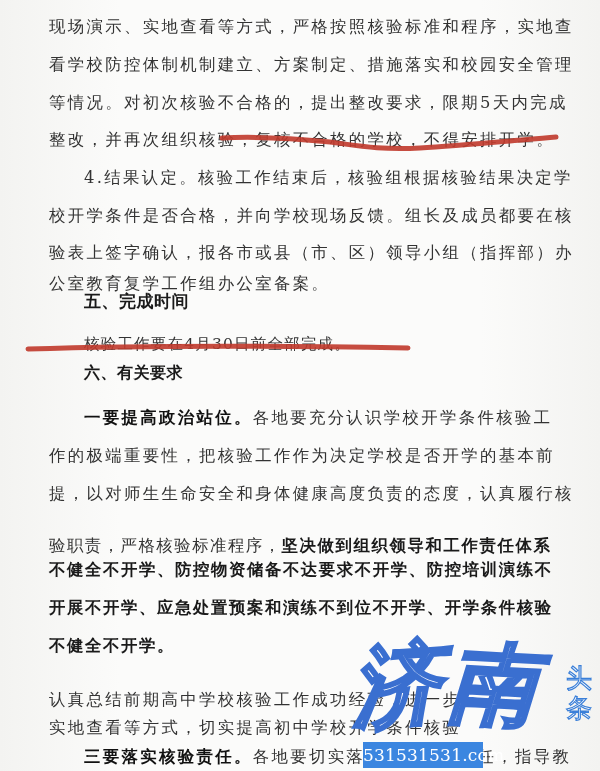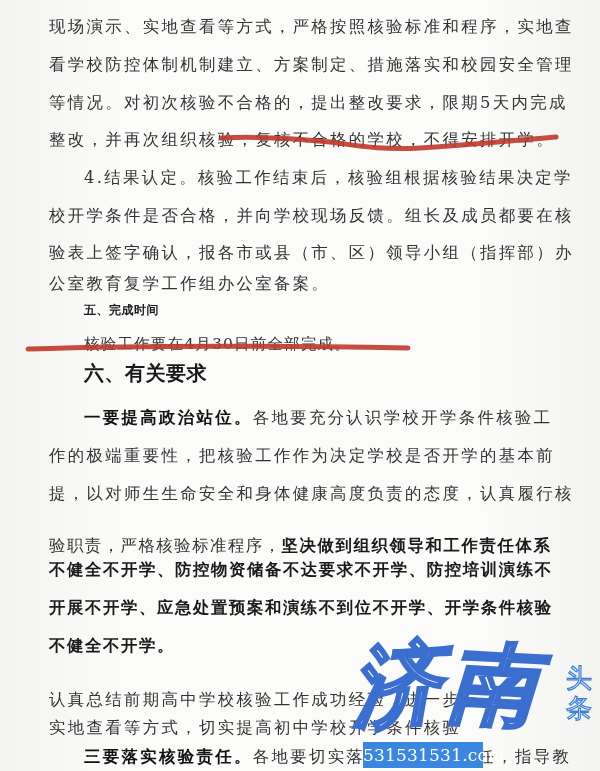--- a/index.html
+++ b/index.html
@@ -50,24 +50,24 @@
   <div class="line" style="top:16px">现场演示、实地查看等方式，严格按照核验标准和程序，实地查</div>
   <div class="line" style="top:54px">看学校防控体制机制建立、方案制定、措施落实和校园安全管理</div>
   <div class="line" style="top:92px">等情况。对初次核验不合格的，提出整改要求，限期5天内完成</div>
   <div class="line" style="top:129px">整改，并再次组织核验，复核不合格的学校，不得安排开学。</div>
 
   <div class="line indent" style="top:167px; width:455px">4.结果认定。核验工作结束后，核验组根据核验结果决定学</div>
   <div class="line" style="top:205px">校开学条件是否合格，并向学校现场反馈。组长及成员都要在核</div>
   <div class="line" style="top:242px">验表上签字确认，报各市或县（市、区）领导小组（指挥部）办</div>
   <div class="line" style="top:273px">公室教育复学工作组办公室备案。</div>
 
-  <div class="line indent heading" style="top:299px; font-size:12px">五、完成时间</div>
+  <div class="line indent heading" style="top:290px; font-size:17px">五、完成时间</div>
   <div class="line indent" style="top:333px; font-size:15.5px; letter-spacing:1.2px">核验工作要在4月30日前全部完成。</div>
 
-  <div class="line indent heading" style="top:362px; font-size:20px">六、有关要求</div>
+  <div class="line indent heading" style="top:362px; font-size:16px">六、有关要求</div>
 
   <div class="line indent" style="top:407px">
     <span class="bold">一要提高政治站位。</span><span>各地要充分认识学校开学条件核验工</span>
   </div>
   <div class="line" style="top:445px">作的极端重要性，把核验工作作为决定学校是否开学的基本前</div>
   <div class="line" style="top:483px">提，以对师生生命安全和身体健康高度负责的态度，认真履行核</div>
   <div class="line" style="top:535px; letter-spacing:1.5px">
     <span>验职责，严格核验标准程序，</span><span class="heiti">坚决做到组织领导和工作责任体系</span>
   </div>
   <div class="line heiti" style="top:559px">不健全不开学、防控物资储备不达要求不开学、防控培训演练不</div>

